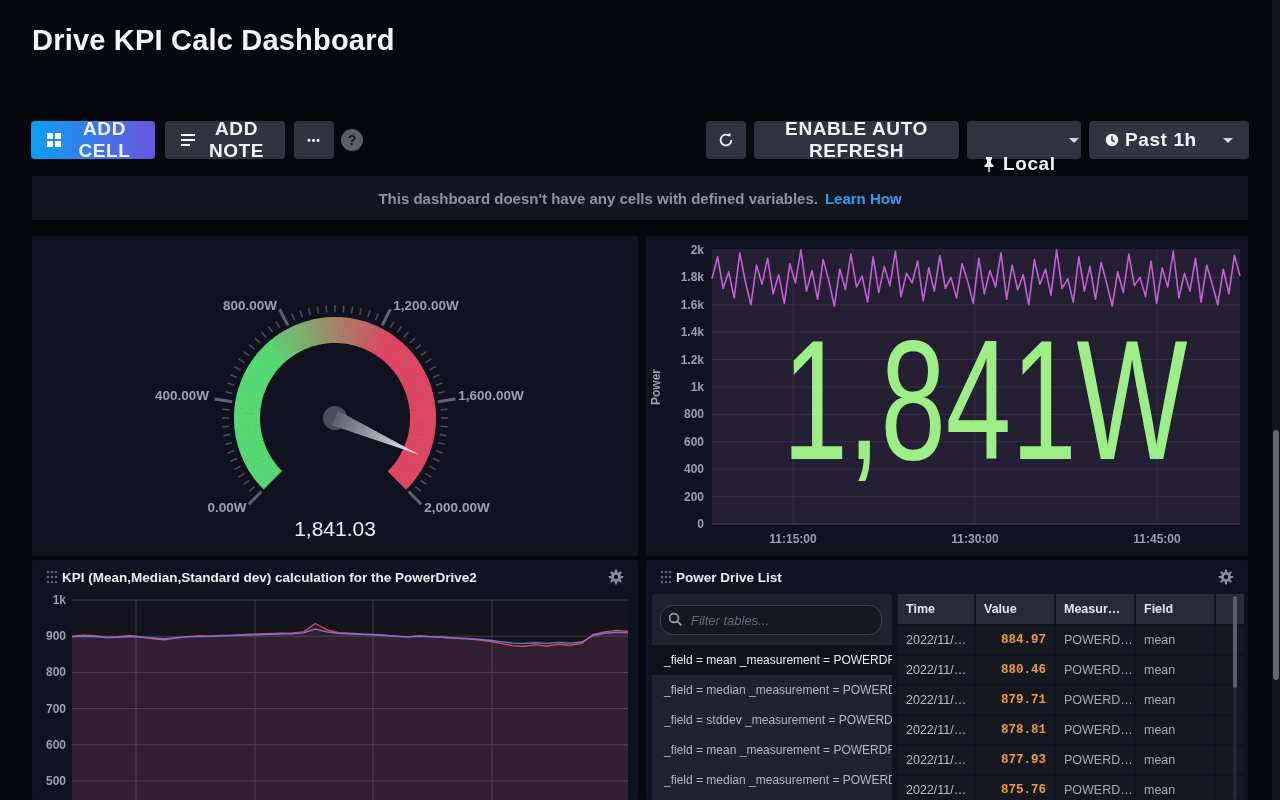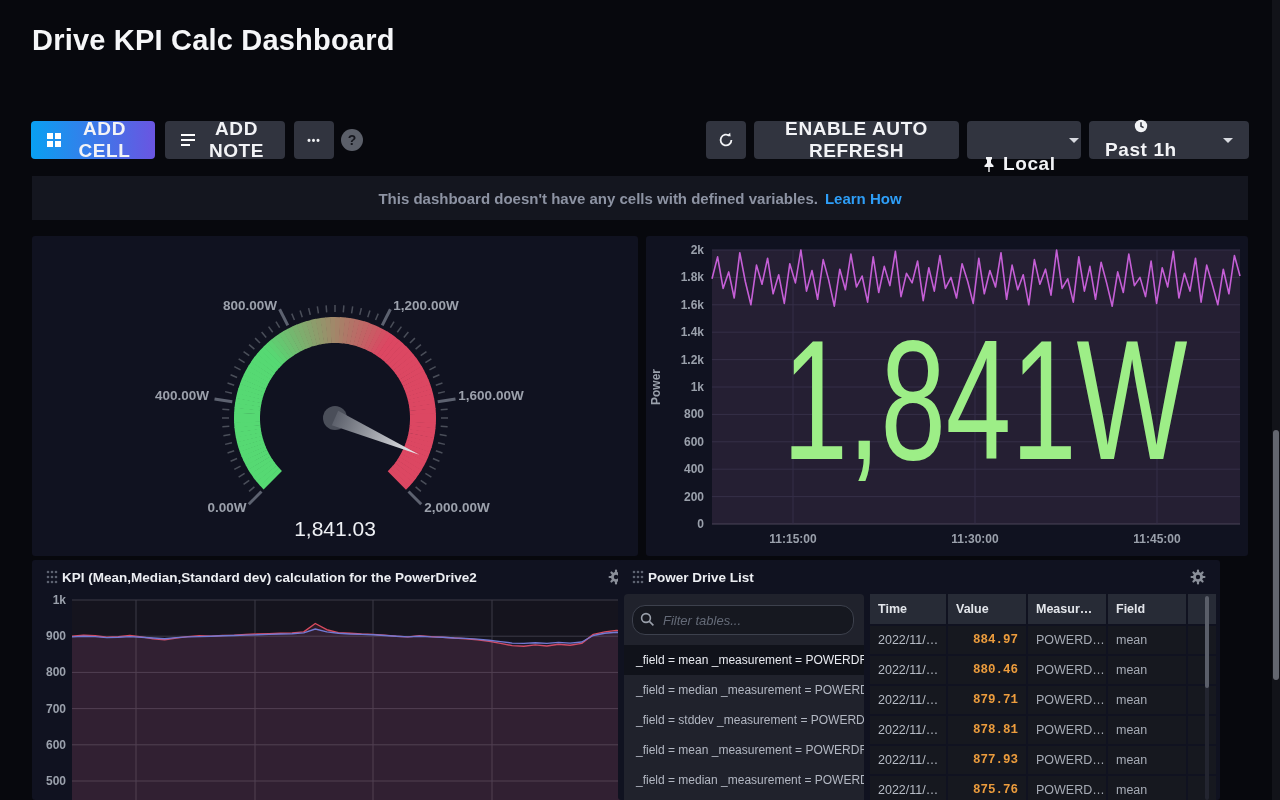--- a/index.html
+++ b/index.html
@@ -17,21 +17,21 @@
   .caret { width:0; height:0; border-left:5px solid transparent; border-right:5px solid transparent; border-top:5px solid #d8dae0; margin-left:4px; }
 
   .notice { position:absolute; left:32px; top:176px; width:1216px; height:44px; background:#14161f;
             display:flex; align-items:center; justify-content:center; font-size:15px; font-weight:bold; color:#8d93a3; }
   .notice a { color:#2e9ef7; text-decoration:none; margin-left:7px; cursor:pointer; }
 
   .cell { position:absolute; background:#101220; border-radius:3px; overflow:hidden; }
   .cell-gauge { left:32px; top:236px; width:606px; height:320px; }
   .cell-graph { left:646px; top:236px; width:602px; height:320px; }
   .cell-kpi   { left:32px; top:560px; width:606px; height:240px; }
-  .cell-list  { left:618px; top:560px; width:602px; height:240px; }
+  .cell-list  { left:646px; top:560px; width:602px; height:240px; }
 
   .cell-header { height:34px; display:flex; align-items:center; padding:0 14px 0 14px; gap:4px; }
   .cell-title { font-size:13.5px; font-weight:bold; color:#eceef2; flex:0 1 auto; white-space:nowrap; }
   .header-spacer { flex:1; }
   .drag-handle { cursor:grab; display:flex; }
   .gear-btn { cursor:pointer; display:flex; }
 
   
   .pd-panel { position:absolute; left:6px; top:34px; width:240px; height:206px; background:#20222c; border-radius:4px 4px 0 0; }
   .pd-filter-wrap { position:absolute; left:8px; top:11px; width:222px; height:30px; }
@@ -109,21 +109,21 @@
           <path d="M3 0 h6 v2 l-1 1 v3 l2.5 2.5 v1.5 h-9 v-1.5 L4 6 V3 L3 2 Z" fill="#f2f3f6"></path>
           <rect x="5.3" y="10" width="1.4" height="5" fill="#f2f3f6"></rect>
         </svg>
     </span>
     <span>Local</span>
   </span>
   <span class="caret"></span>
 </button>
 
 <button class="btn" style="left:1089px;width:160px;justify-content:space-between;">
-  <span style="display:flex;align-items:center;gap:6px;flex-direction:column;">
+  <span style="display:flex;align-items:center;gap:6px;">
     <span style="display:flex;">
       <svg width="14" height="14" viewBox="0 0 14 14">
           <circle cx="7" cy="7" r="6.2" fill="#f2f3f6"></circle>
           <path d="M7 3.2 V7.2 L9.6 8.6" stroke="#31343f" stroke-width="1.5" fill="none"></path>
         </svg>
     </span>
     <span>Past 1h</span>
   </span>
   <span class="caret"></span>
 </button>

